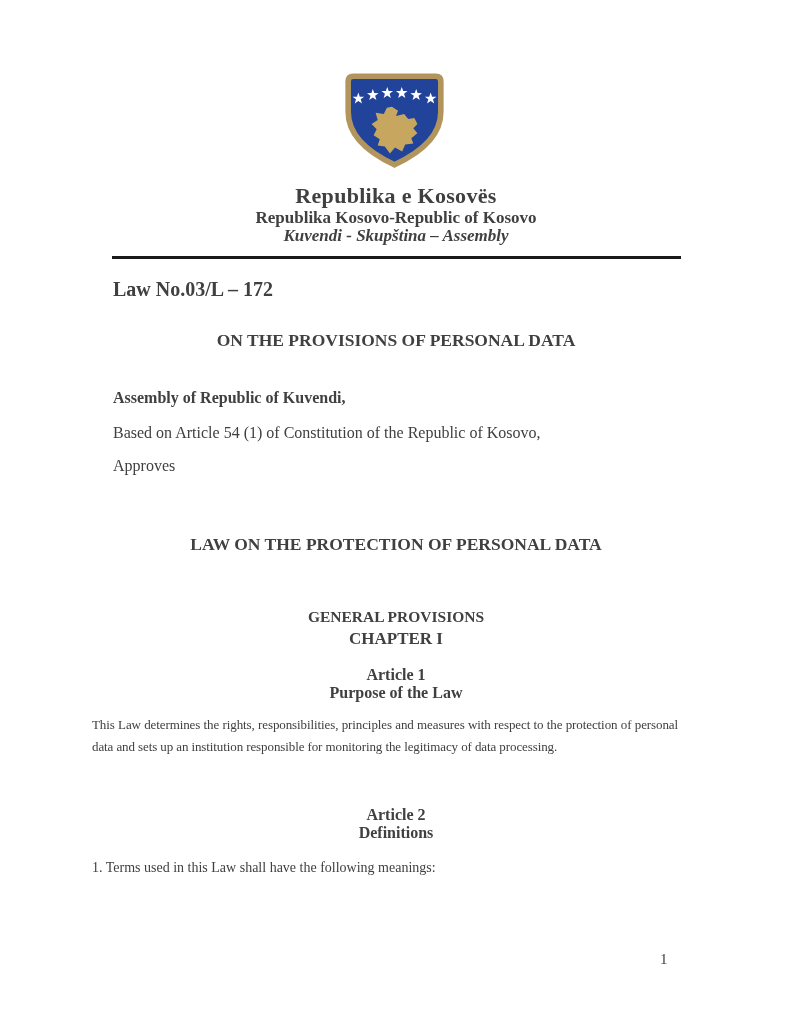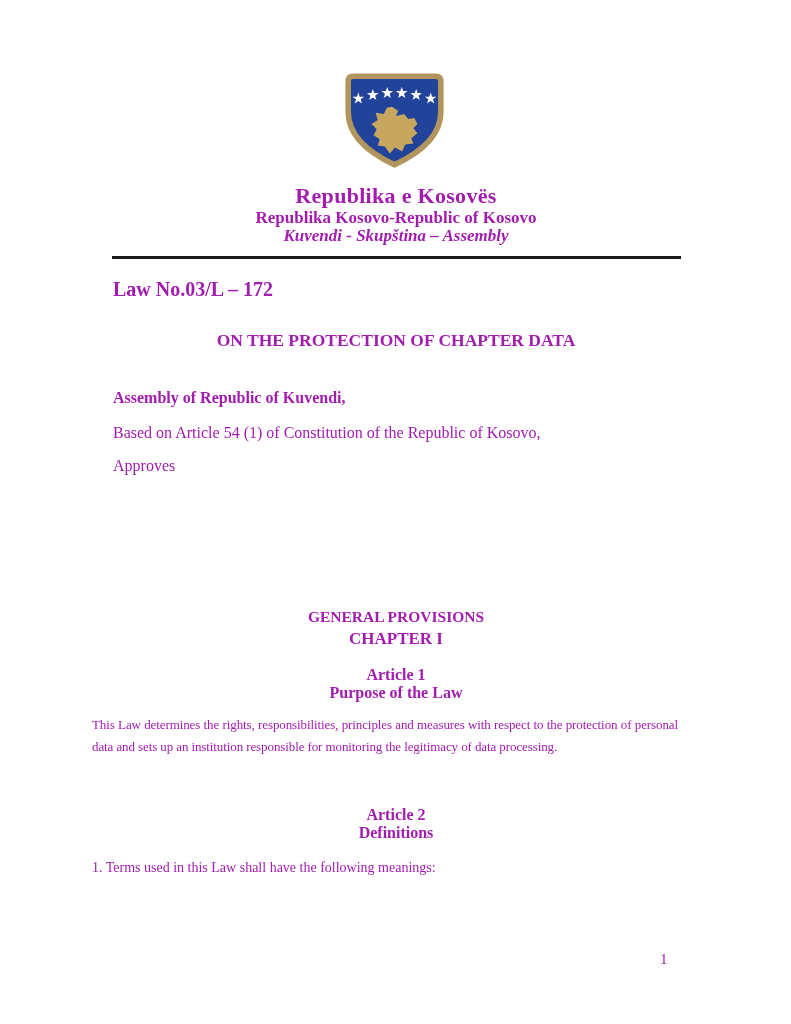--- a/index.html
+++ b/index.html
@@ -6,21 +6,21 @@
     margin: 0;
     padding: 0;
     background: #ffffff;
   }
   .page {
     position: relative;
     width: 791px;
     height: 1024px;
     background: #ffffff;
     font-family: "Liberation Serif", "DejaVu Serif", serif;
-    color: #a21caf;
+    color: #404040;
     overflow: hidden;
   }
   .abs { position: absolute; }
   .centered {
     left: 94px;
     width: 604px;
     text-align: center;
   }
   .emblem {
     top: 71px;
@@ -80,26 +80,27 @@
     </g>
   </svg>
 
   <div class="abs centered hdr1">Republika e Kosovës</div>
   <div class="abs centered hdr2">Republika Kosovo-Republic of Kosovo</div>
   <div class="abs centered hdr3">Kuvendi - Skupština – Assembly</div>
 
   <div class="abs rule"></div>
 
   <div class="abs law-number">Law No.03/L – 172</div>
-  <div class="abs centered doc-title">ON THE PROTECTION OF CHAPTER DATA</div>
+  <div class="abs centered doc-title">ON THE PROVISIONS OF PERSONAL DATA</div>
 
   <div class="abs pre1">Assembly of Republic of Kuvendi,</div>
   <div class="abs pre2">Based on Article 54 (1) of Constitution of the Republic of Kosovo,</div>
   <div class="abs pre3">Approves</div>
 
+  <div class="abs centered law-title">LAW ON THE PROTECTION OF PERSONAL DATA</div>
 
   <div class="abs centered chapter-number">CHAPTER I</div>
   <div class="abs centered chapter-name">GENERAL PROVISIONS</div>
 
   <div class="abs centered art1-number">Article 1</div>
   <div class="abs centered art1-name">Purpose of the Law</div>
   <div class="abs para1">This Law determines the rights, responsibilities, principles and measures with respect to the protection of personal data and sets up an institution responsible for monitoring the legitimacy of data processing.</div>
 
   <div class="abs centered art2-number">Article 2</div>
   <div class="abs centered art2-name">Definitions</div>

